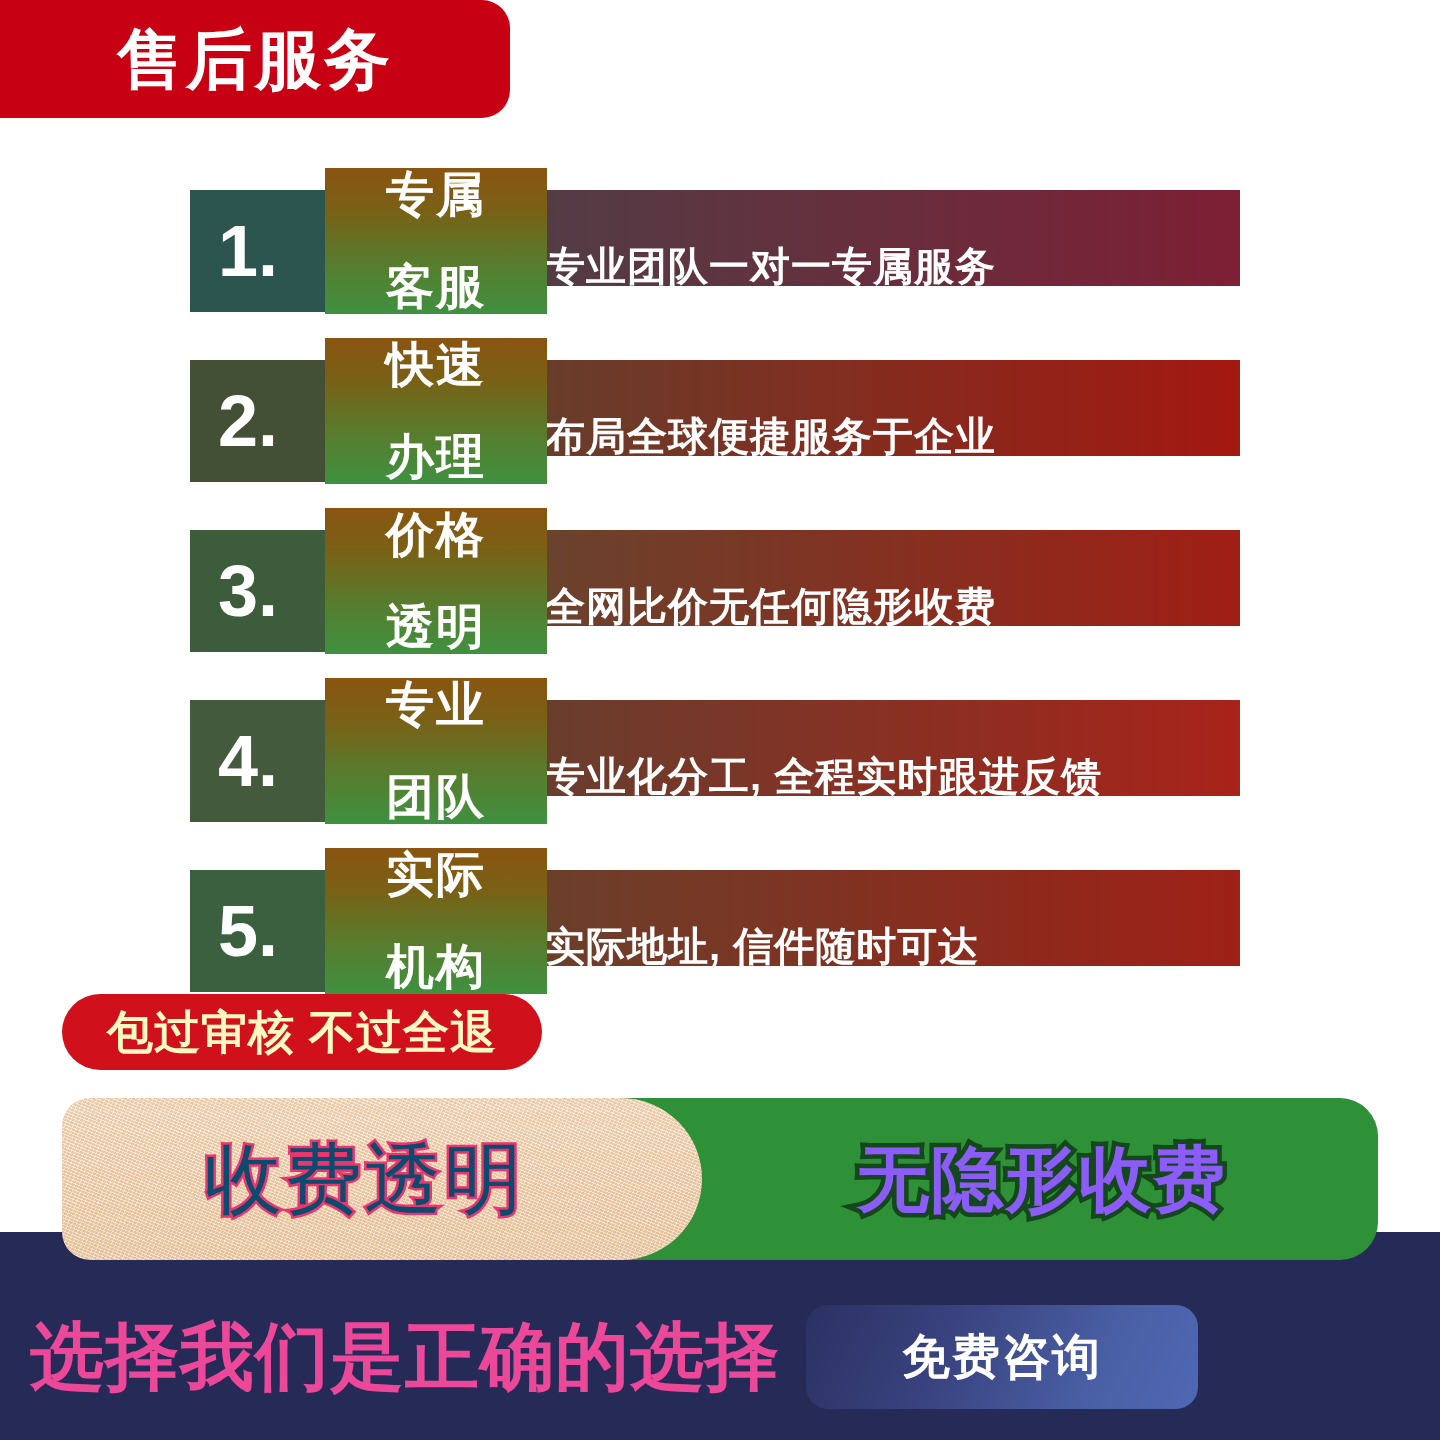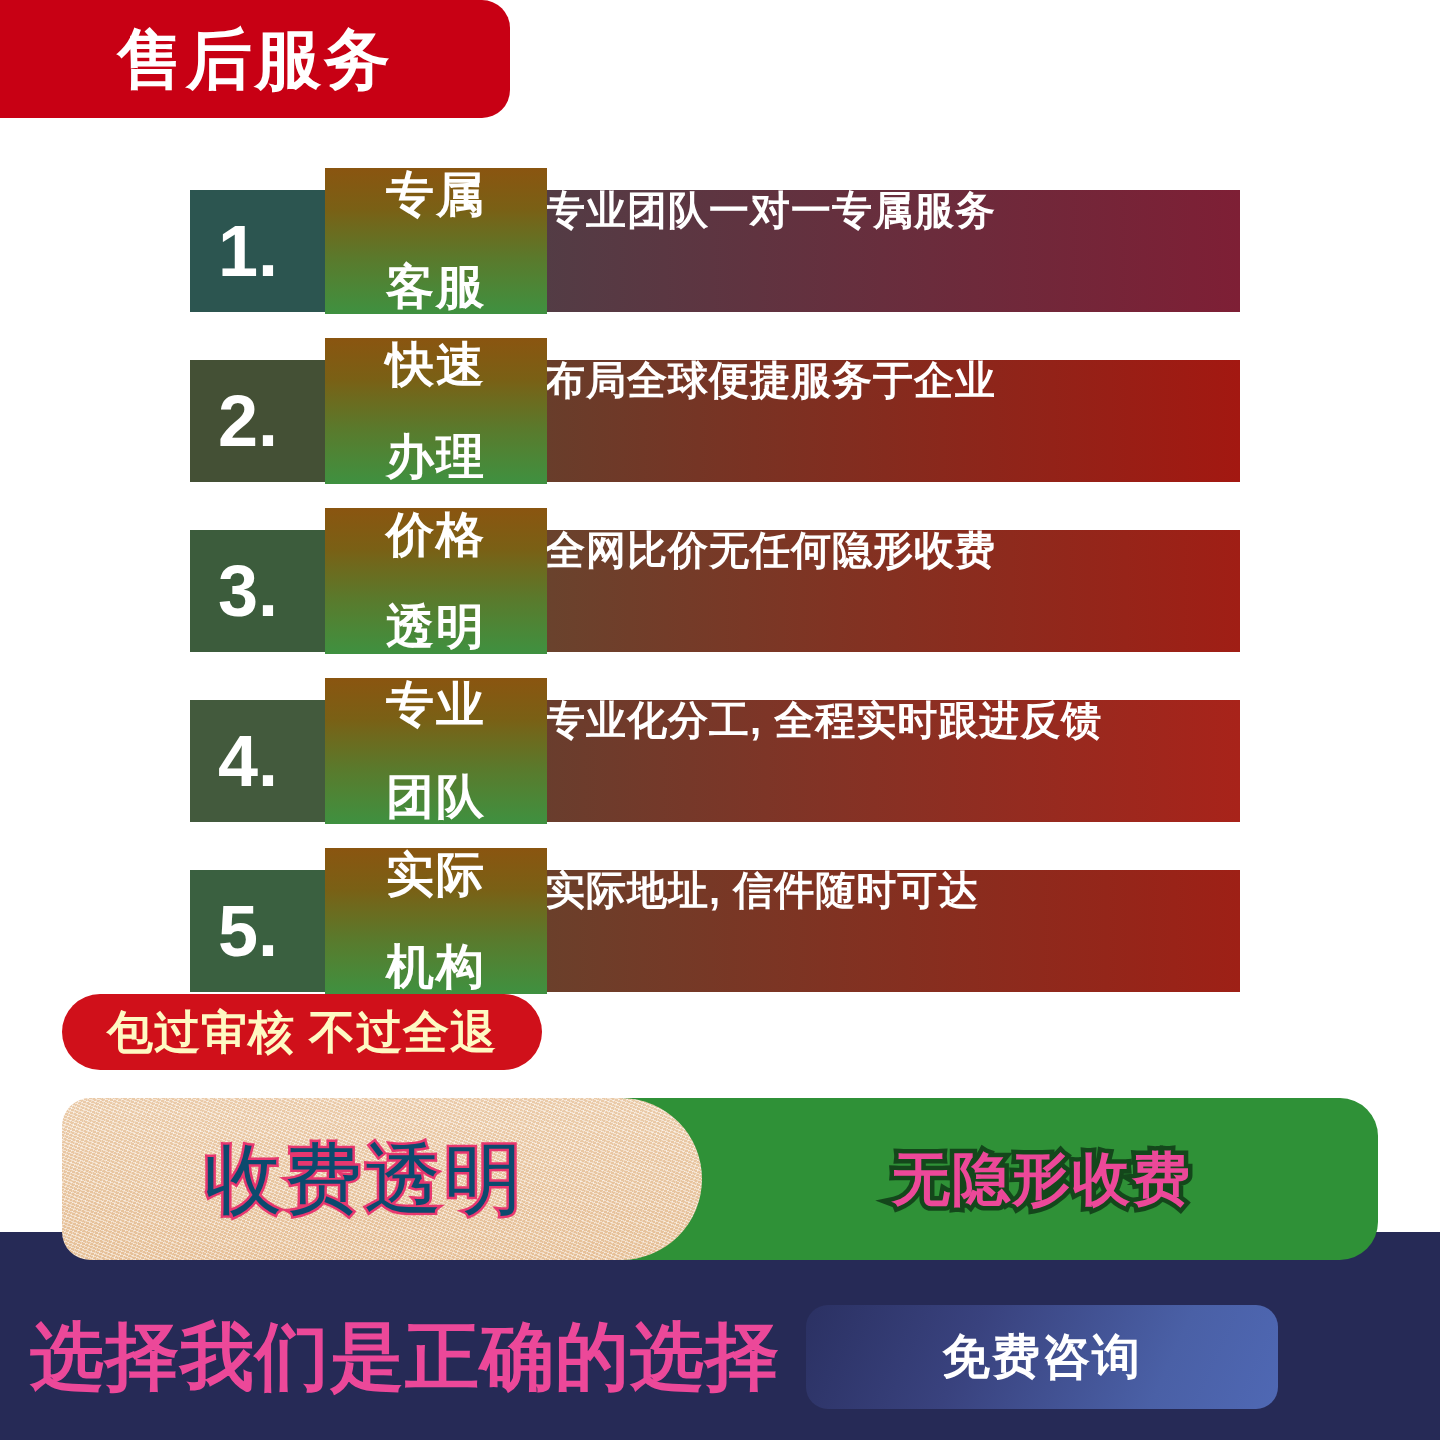--- a/index.html
+++ b/index.html
@@ -64,23 +64,23 @@
     color: #ffffff;
     font-size: 72px;
     font-weight: bold;
     line-height: 1;
   }
   .desc-bar {
     position: absolute;
     left: 400px;
     top: 22px;
     width: 840px;
-    height: 122px;
-    display: flex;
-    align-items: flex-start;
+    height: 96px;
+    display: flex;
+    align-items: flex-end;
     box-sizing: border-box;
     padding-left: 145px;
   }
   .desc-bar .desc-text {
     color: #ffffff;
     font-size: 40px;
     font-weight: bold;
     letter-spacing: 1px;
     line-height: 1;
     white-space: nowrap;
@@ -190,23 +190,23 @@
   #banner-text-left {
     font-size: 78px;
     font-weight: normal;
     color: #0c4a6e;
     letter-spacing: 2px;
     line-height: 1;
     -webkit-text-stroke: 5px #e8376f;
     paint-order: stroke fill;
   }
   #banner-text-right {
-    font-size: 58px;
-    font-weight: bold;
-    color: #ec4899;
+    font-size: 72px;
+    font-weight: bold;
+    color: #8b5cf6;
     letter-spacing: 2px;
     line-height: 1;
     -webkit-text-stroke: 9px #14471b;
     paint-order: stroke fill;
   }
 
   
   #bottom-bar {
     position: absolute;
     left: 0;
@@ -221,21 +221,21 @@
     margin-left: 30px;
     color: #ec4899;
     font-size: 74px;
     font-weight: bold;
     letter-spacing: 1px;
     line-height: 1;
     white-space: nowrap;
   }
   #consult-button {
     margin-left: 26px;
-    width: 472px;
+    width: 392px;
     height: 104px;
     border-radius: 22px;
     background: linear-gradient(115deg, #2b3163 0%, #39427e 35%, #4a60a6 75%, #4f68b4 100%);
     display: flex;
     align-items: center;
     justify-content: center;
     border: none;
     cursor: pointer;
     padding: 0;
   }

